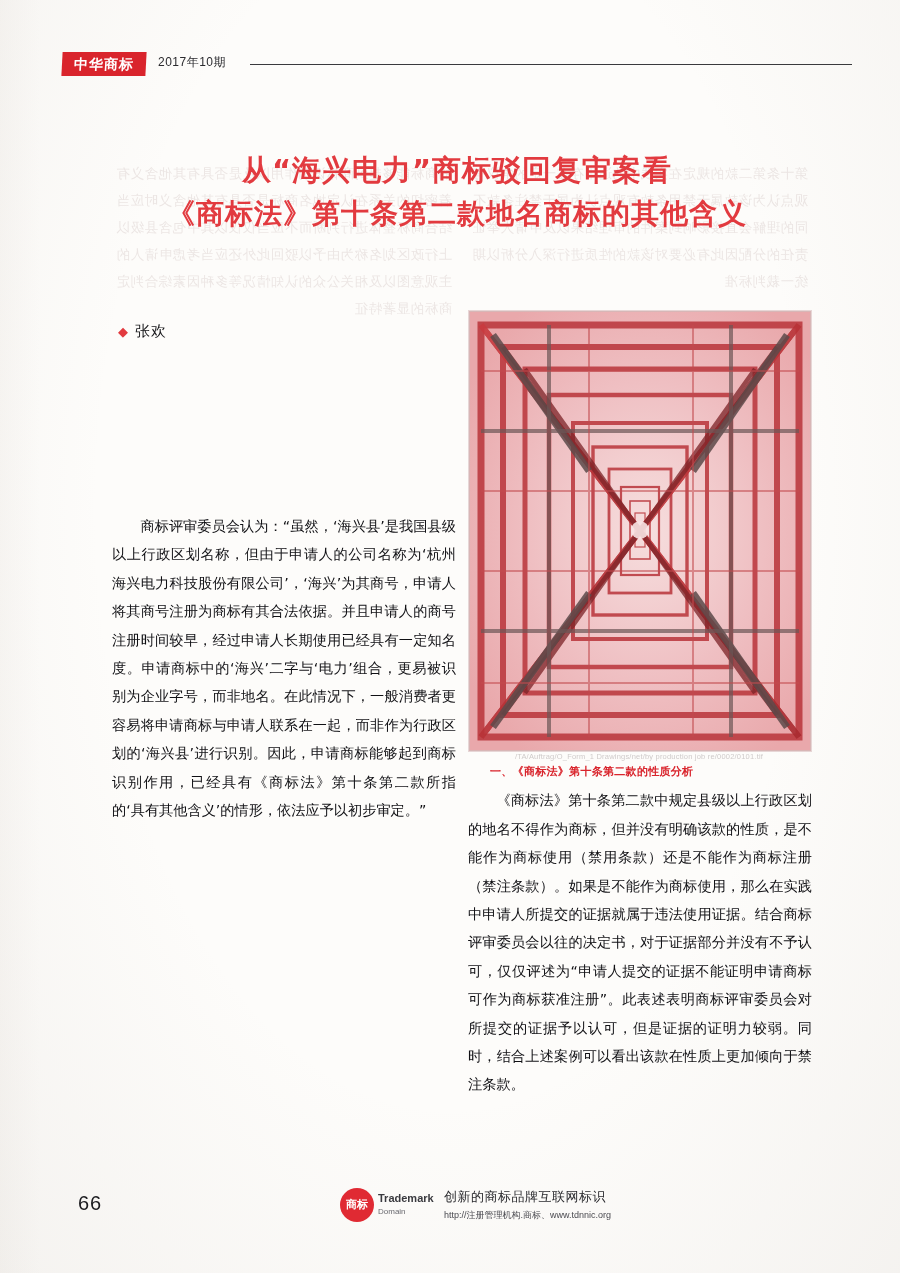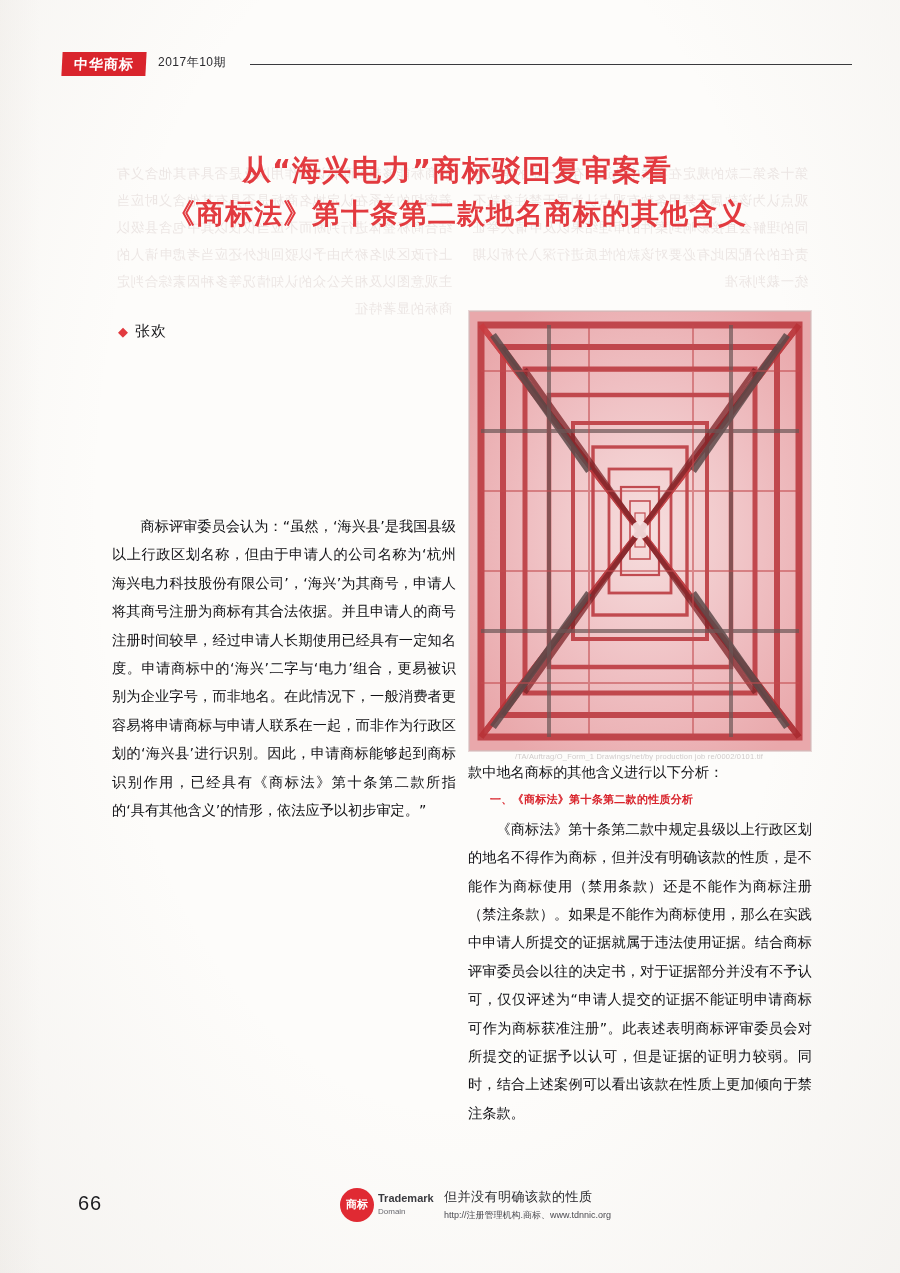--- a/index.html
+++ b/index.html
@@ -340,34 +340,33 @@
       <rect width="342" height="440" fill="none" stroke="#d8b6b6" stroke-width="2"></rect>
     </svg>
   </div>
   <div class="photo-caption">/TA/Auftrag/O_Form_1 Drawings/net/by production job re/0002/0101.tif</div>
 
   <div class="col col-left">
     <p>商标评审委员会认为：“虽然，‘海兴县’是我国县级以上行政区划名称，但由于申请人的公司名称为‘杭州海兴电力科技股份有限公司’，‘海兴’为其商号，申请人将其商号注册为商标有其合法依据。并且申请人的商号注册时间较早，经过申请人长期使用已经具有一定知名度。申请商标中的‘海兴’二字与‘电力’组合，更易被识别为企业字号，而非地名。在此情况下，一般消费者更容易将申请商标与申请人联系在一起，而非作为行政区划的‘海兴县’进行识别。因此，申请商标能够起到商标识别作用，已经具有《商标法》第十条第二款所指的‘具有其他含义’的情形，依法应予以初步审定。”</p>
   </div>
 
   <div class="col col-right-bottom">
-    <p style="text-indent:0">款中地名商标的其他含义进行以下分析：</p>
     <p class="section-head">一、《商标法》第十条第二款的性质分析</p>
     <p>《商标法》第十条第二款中规定县级以上行政区划的地名不得作为商标，但并没有明确该款的性质，是不能作为商标使用（禁用条款）还是不能作为商标注册（禁注条款）。如果是不能作为商标使用，那么在实践中申请人所提交的证据就属于违法使用证据。结合商标评审委员会以往的决定书，对于证据部分并没有不予认可，仅仅评述为“申请人提交的证据不能证明申请商标可作为商标获准注册”。此表述表明商标评审委员会对所提交的证据予以认可，但是证据的证明力较弱。同时，结合上述案例可以看出该款在性质上更加倾向于禁注条款。</p>
   </div>
 
   <div class="page-num">66</div>
 
   <div class="footer-logo">
     <div class="footer-mark">
       <span>商标</span>
     </div>
     <div class="footer-brand">
       <div>Trademark</div>
       <div class="sub">Domain</div>
     </div>
   </div>
 
   <div class="footer-text">
-    <div class="line1">但并没有明确该款的性质</div>
+    <div class="line1">创新的商标品牌互联网标识</div>
     <div class="line2">http://注册管理机构.商标、www.tdnnic.org</div>
   </div>
 </div>
 
 </body></html>

